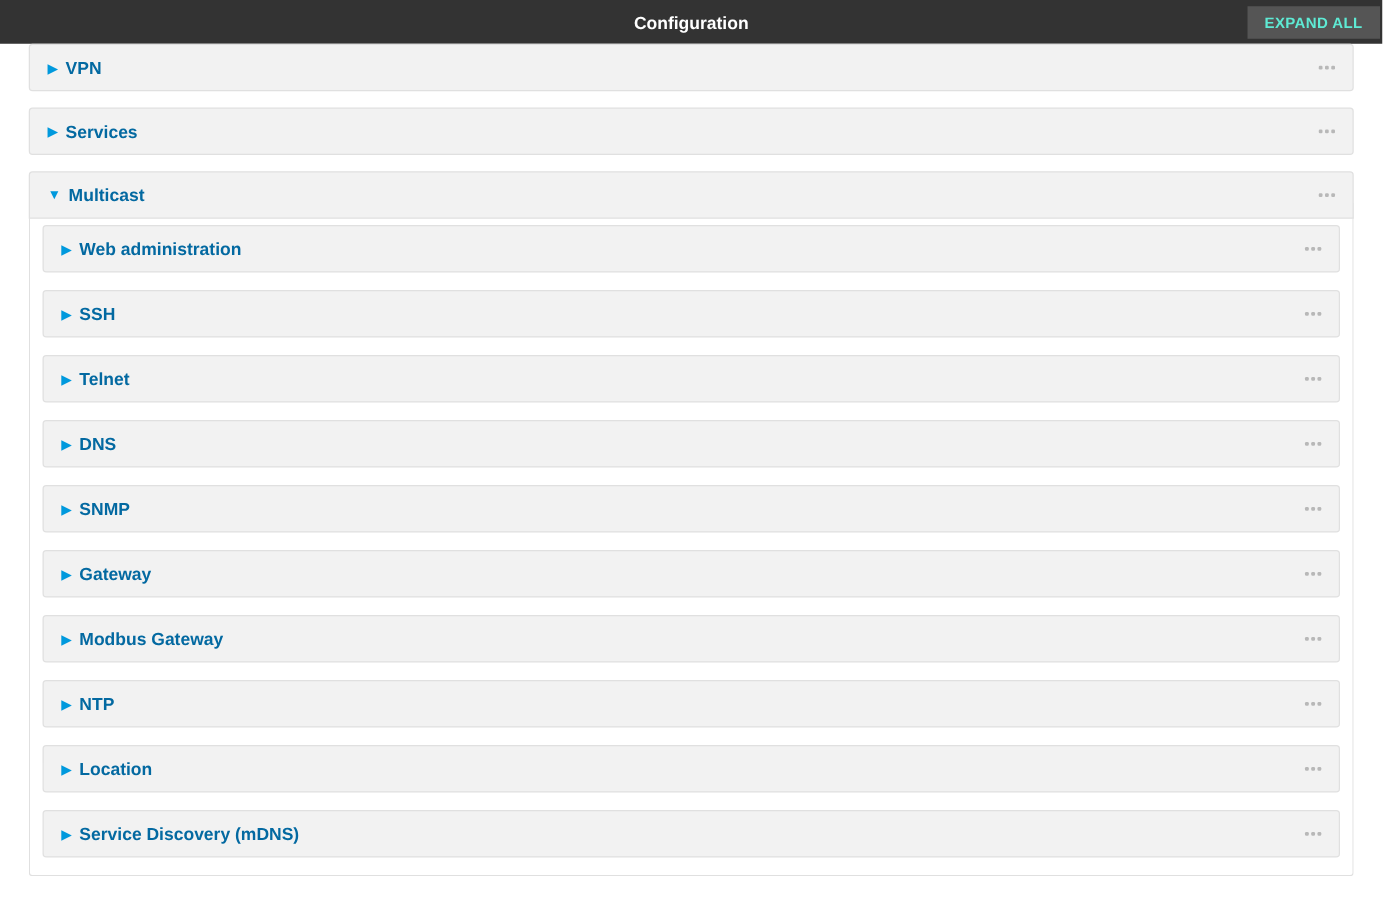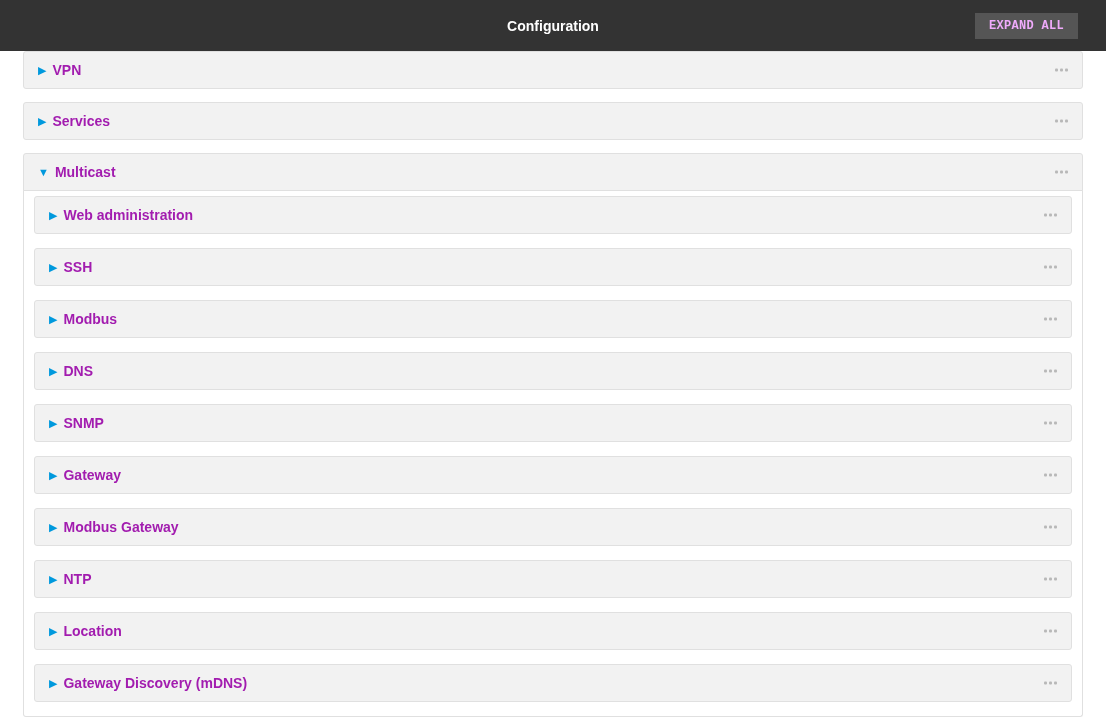--- a/index.html
+++ b/index.html
@@ -9,46 +9,45 @@
     }
     body {
       font-family: -apple-system, BlinkMacSystemFont, "Segoe UI", Arial, sans-serif;
       background: #ffffff;
       width: 1106px;
       height: 723px;
       overflow: hidden;
     }
     .header {
       background: #333333;
-      height: 51px;
+      height: 35px;
       display: flex;
       align-items: center;
       justify-content: center;
       position: relative;
       padding: 0 12px;
     }
     .header-title {
       color: #ffffff;
       font-size: 14px;
       font-weight: 700;
     }
     .expand-all-btn {
       position: absolute;
-      right: 28px;
+      right: 2px;
       top: 50%;
       transform: translateY(-50%);
       background: #555555;
-      color: #f0abfc;
+      color: #5eead4;
       border: none;
       padding: 6px 14px;
       font-size: 12px;
       font-weight: 700;
       letter-spacing: 0.3px;
       cursor: pointer;
-      font-family: Liberation Mono, monospace;
     }
     .content {
       padding: 0 23px;
     }
     .panel {
       background: #f2f2f2;
       border: 1px solid #e0e0e0;
       border-radius: 3px;
       margin-top: 0;
       margin-bottom: 13px;
@@ -95,21 +94,21 @@
       margin-right: 6px;
       display: inline-block;
     }
     .arrow-down {
       color: #0099dd;
       font-size: 11px;
       margin-right: 6px;
       display: inline-block;
     }
     .panel-label {
-      color: #a21caf;
+      color: #0369a1;
       font-size: 14px;
       font-weight: 600;
       cursor: pointer;
     }
     .drag-handle {
       position: absolute;
       right: 14px;
       top: 50%;
       transform: translateY(-50%);
       color: #b0b0b0;
@@ -198,21 +197,21 @@
         <div class="drag-dots">
             <span></span>
             <span></span>
             <span></span>
           </div>
       </div>
     </div>
 
     <div class="sub-panel">
       <span class="arrow">▶</span>
-      <span class="panel-label">Modbus</span>
+      <span class="panel-label">Telnet</span>
       <div class="drag-handle">
         <div class="drag-dots">
             <span></span>
             <span></span>
             <span></span>
           </div>
       </div>
     </div>
 
     <div class="sub-panel">
@@ -282,21 +281,21 @@
         <div class="drag-dots">
             <span></span>
             <span></span>
             <span></span>
           </div>
       </div>
     </div>
 
     <div class="sub-panel">
       <span class="arrow">▶</span>
-      <span class="panel-label">Gateway Discovery (mDNS)</span>
+      <span class="panel-label">Service Discovery (mDNS)</span>
       <div class="drag-handle">
         <div class="drag-dots">
             <span></span>
             <span></span>
             <span></span>
           </div>
       </div>
     </div>
 
   </div>

